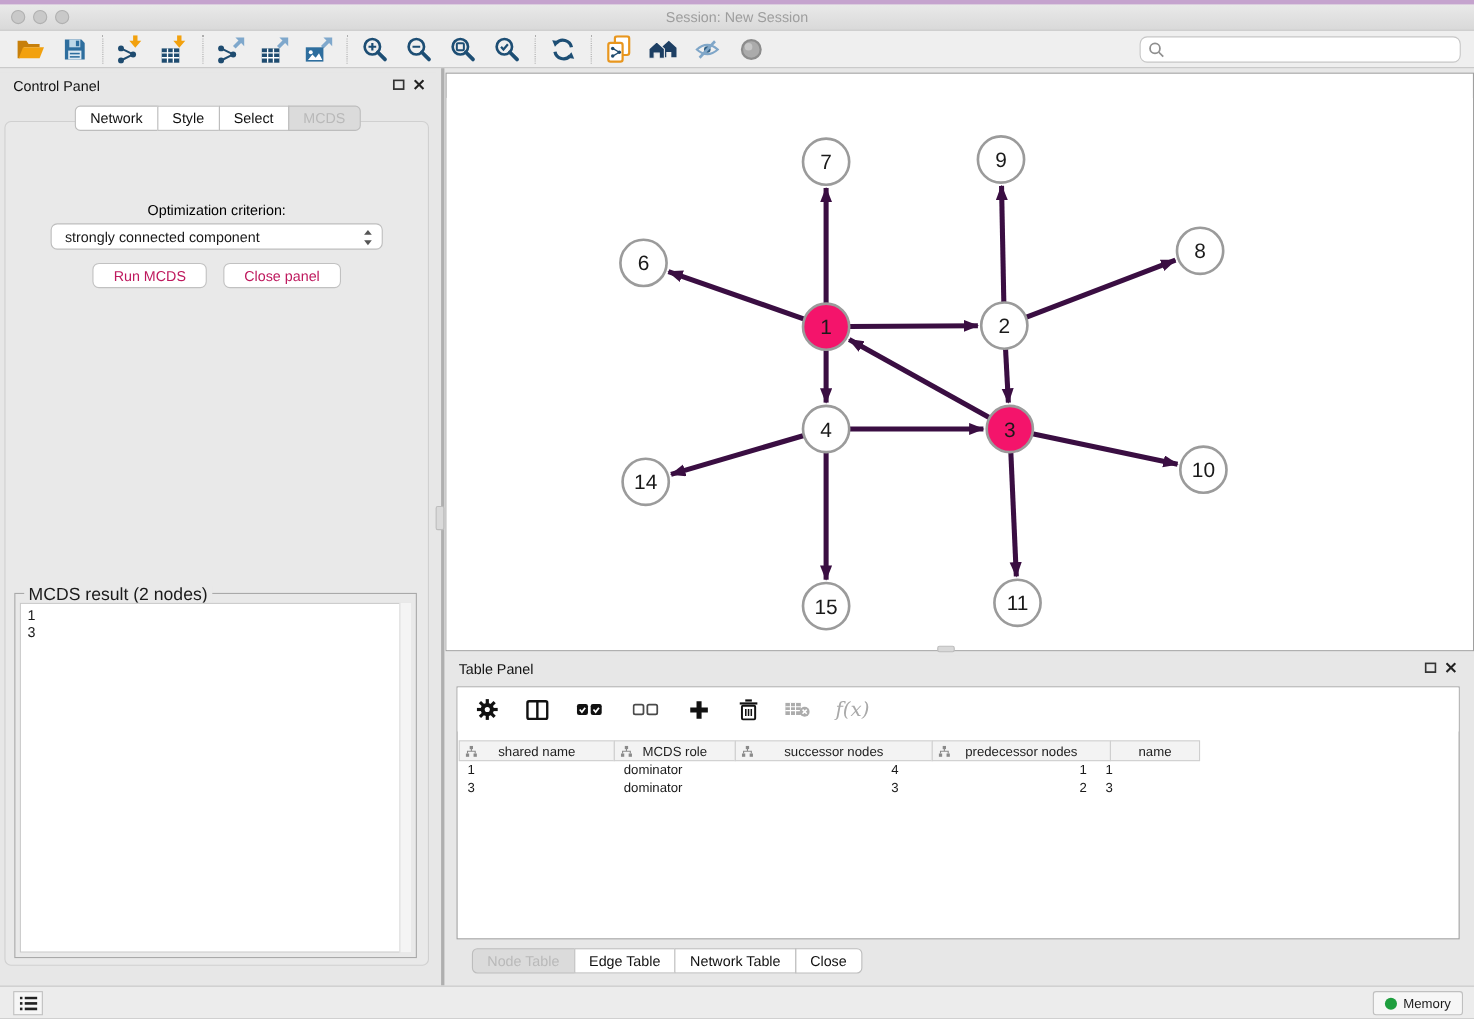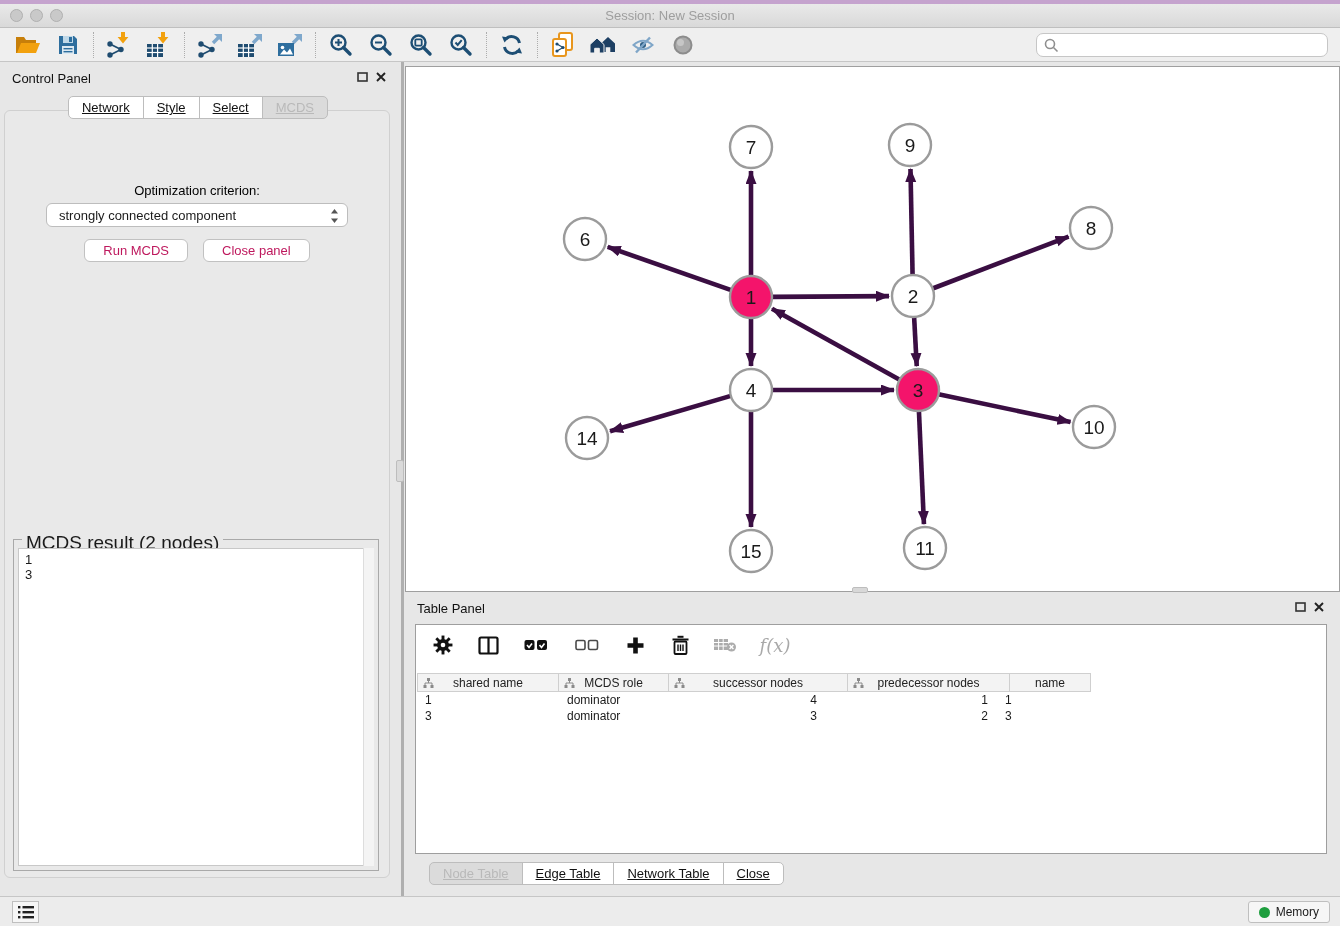--- a/index.html
+++ b/index.html
@@ -33,34 +33,34 @@
   
   .cpanel{position:absolute;left:0;top:66px;width:396px;height:814px;background:#E7E7E7;}
   .panel-head{position:relative;height:26px;}
   .panel-head .ph-title{position:absolute;left:12px;top:5px;font-size:13px;color:#111;}
   .ph-icons{position:absolute;right:10px;top:6px;display:flex;gap:8px;align-items:center;}
   .cp-body{position:absolute;left:4px;right:6px;top:44px;bottom:2px;background:#E9E9E9;
     border:1px solid #D0D0D0;border-radius:6px;}
   .tabs-row{position:absolute;left:0;right:0;top:30px;display:flex;justify-content:center;z-index:2;}
   .seg{display:flex;}
   .seg .tab{padding:3px 13px;background:#FFF;border:1px solid #BDBDBD;margin-left:-1px;
-    font-size:13px;color:#111;cursor:default;text-decoration:underline;}
+    font-size:13px;color:#111;cursor:default;}
   .seg .tab:first-child{border-radius:5px 0 0 5px;margin-left:0;}
   .seg .tab:last-child{border-radius:0 5px 5px 0;}
   .seg .tab.active{background:#DBDBDB;color:#B9B9B9;}
   .opt-label{position:absolute;left:0;right:0;top:72px;text-align:center;color:#000000;}
   .dropdown{position:absolute;left:41px;right:41px;top:92px;height:24px;background:#FFF;
     border:1px solid #BDBDBD;border-radius:6px;display:flex;align-items:center;padding:0 26px 0 12px;cursor:default;}
   .dropdown .chev{position:absolute;right:8px;top:4px;}
   .btn-row{position:absolute;left:0;right:0;top:128px;display:flex;justify-content:center;gap:15px;}
   .aq-btn{background:#FFF;border:1px solid #C1C1C1;border-radius:6px;padding:3px 18px;
     font:13px "Liberation Sans",sans-serif;color:#be185d;cursor:default;}
   .result-box{position:absolute;left:8px;right:10px;top:428px;bottom:6px;
     border:1px solid #A9A9A9;background:#E9E9E9;}
-  .result-title{position:absolute;left:8px;top:-8px;background:#E9E9E9;padding:0 4px;font-size:19px;}
+  .result-title{position:absolute;left:8px;top:-8px;background:#E9E9E9;padding:0 4px;font-size:16px;}
   .result-text{position:absolute;left:4px;right:4px;top:8px;bottom:4px;background:#FFF;
     border:1px solid #C8C8C8;font:13px "Liberation Sans",sans-serif;padding:3px 6px;
     white-space:pre;overflow:hidden;}
   .result-scroll{position:absolute;right:4px;top:8px;bottom:4px;width:11px;background:#F4F4F4;
     border-left:1px solid #DDD;}
   .vsplit{position:absolute;left:401px;top:62px;bottom:30px;width:3px;background:#AFAFAF;}
   .vgrip{position:absolute;left:396px;top:460px;width:8px;height:22px;background:#DADADA;
     border:1px solid #BDBDBD;border-radius:2px;}
   
   .netwin{position:absolute;left:405px;top:66px;width:935px;height:526px;

